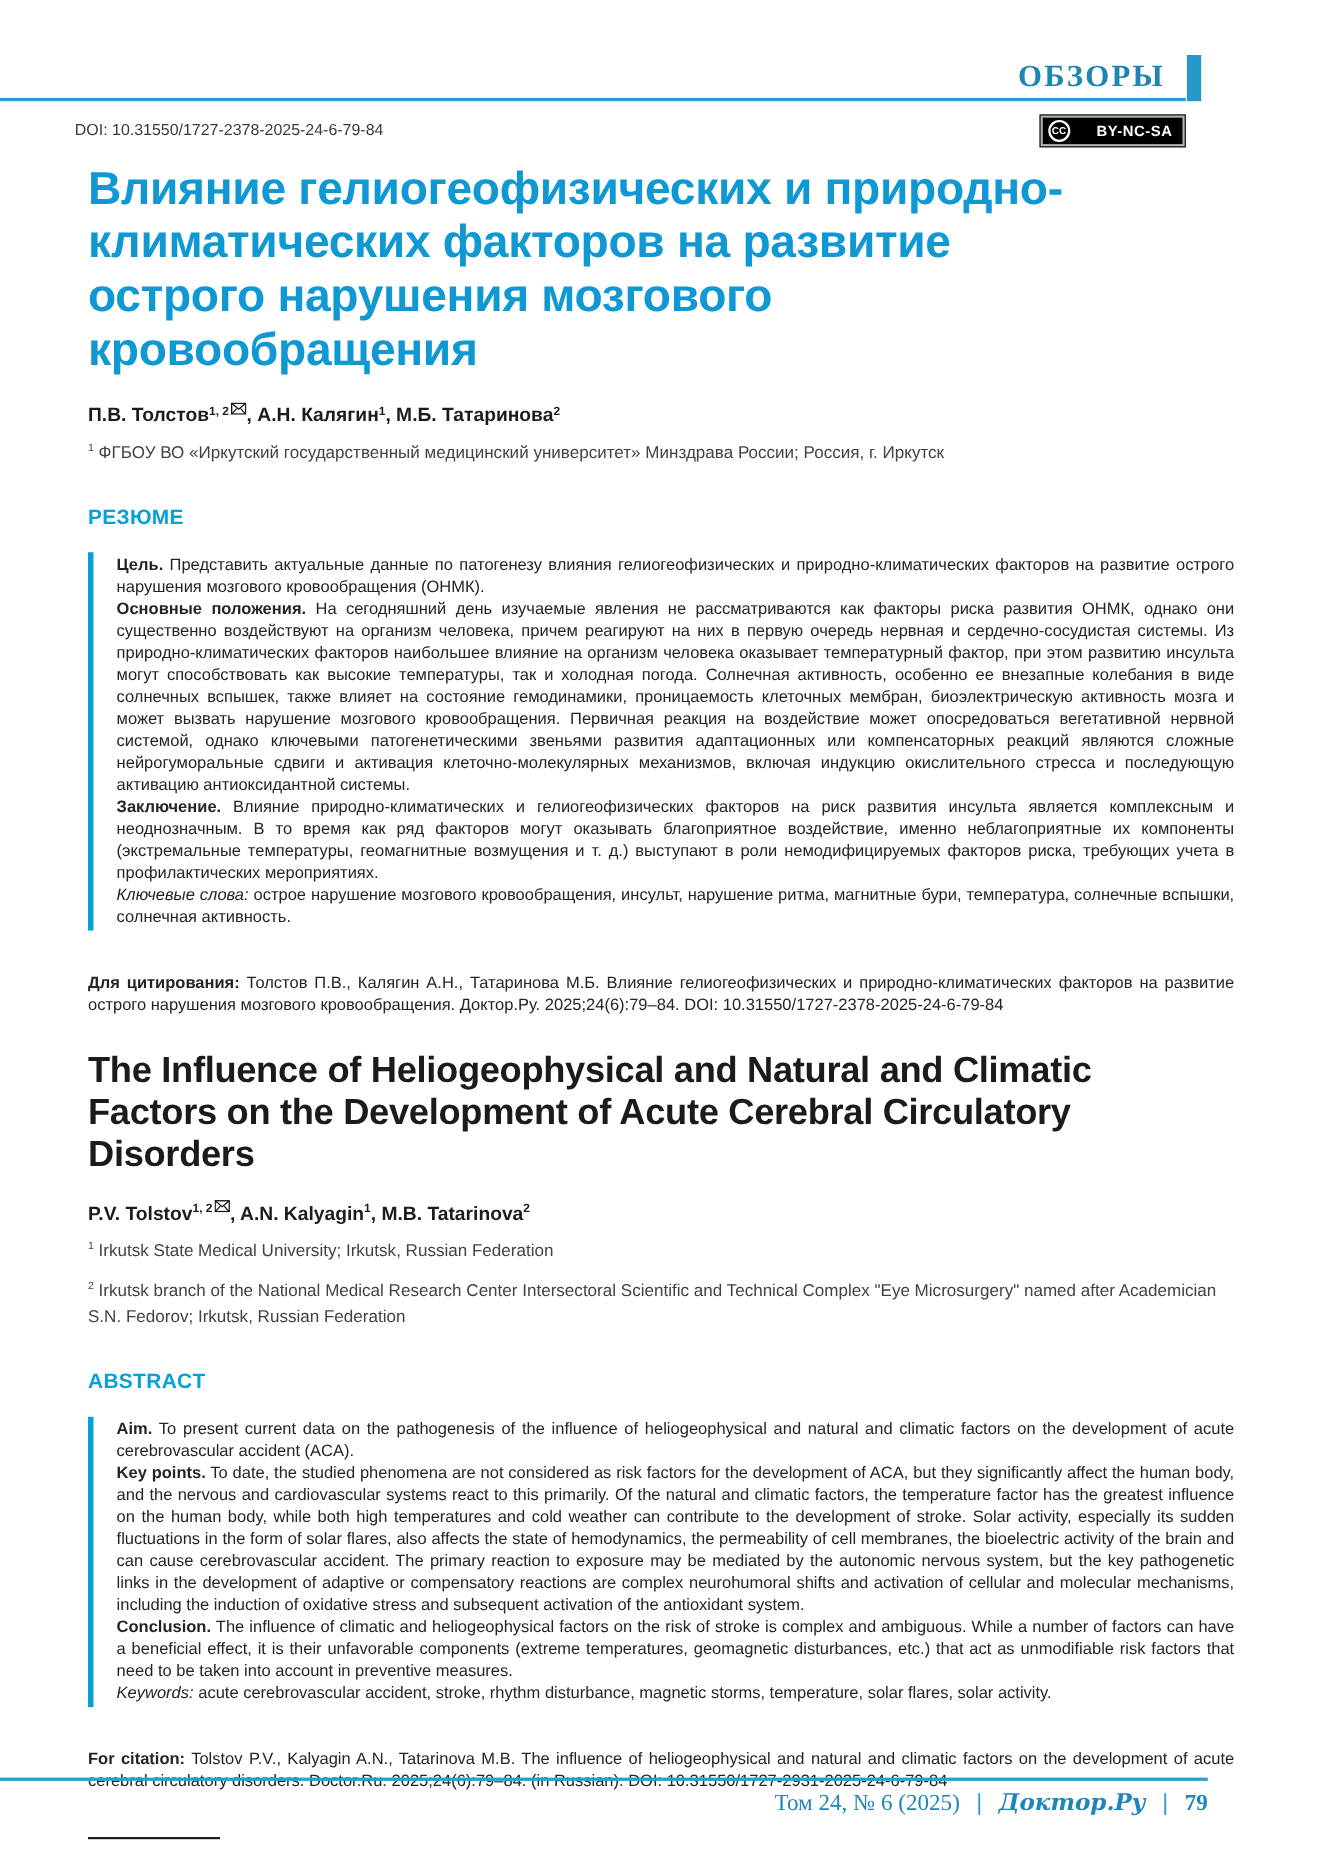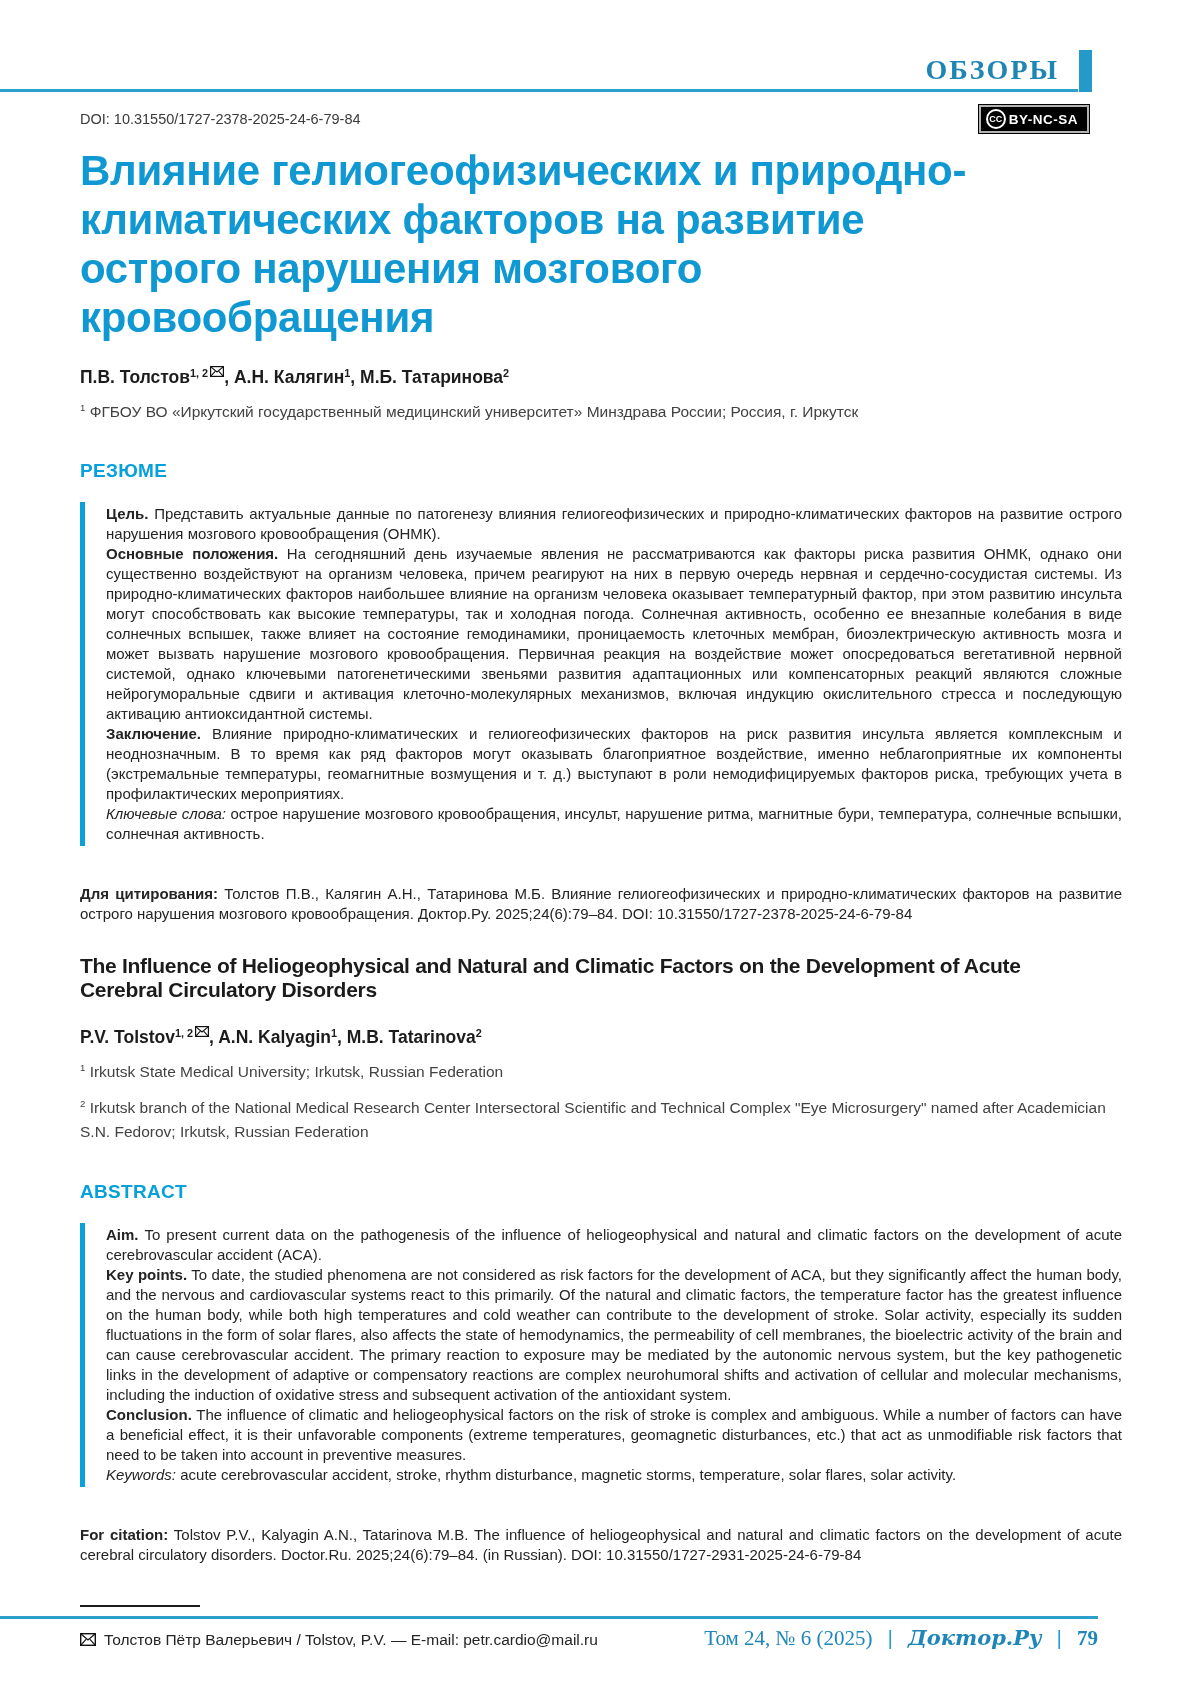--- a/index.html
+++ b/index.html
@@ -8,46 +8,46 @@
     font-family:"Liberation Sans",sans-serif;color:#262626;overflow:hidden;
     -webkit-font-smoothing:antialiased;
   }
   
   .section-tag-row{position:absolute;top:50px;left:0;width:1092px;
     display:flex;justify-content:flex-end;align-items:flex-end;gap:20px;}
   .section-tag{font-family:"Liberation Serif",serif;font-weight:700;font-size:28px;
     letter-spacing:2px;color:#1f86b4;line-height:1;padding-bottom:8px;}
   .section-bar{width:13px;height:42px;background:#2599c9;}
   .rule-top{position:absolute;top:89px;left:0;width:1078px;height:3px;background:#2d9fcc;}
-  .doi-row{position:absolute;top:104px;left:80px;width:1010px;
+  .doi-row{position:absolute;top:104px;left:68px;width:1010px;
     display:flex;justify-content:space-between;align-items:center;}
   .doi{font-size:14.5px;color:#3a3a3a;letter-spacing:0;}
   .cc-badge{border:1px solid #000;background:#b3b3b3;padding:2px;display:flex;cursor:pointer;}
-  .cc-inner{background:#000;display:flex;align-items:center;gap:3px;padding:2px 9px 2px 5px;}
+  .cc-inner{background:#000;display:flex;align-items:center;gap:24px;padding:2px 9px 2px 5px;}
   .cc-circle{width:16px;height:16px;border:2px solid #fff;border-radius:50%;
     color:#fff;font-size:9px;font-weight:700;display:flex;align-items:center;justify-content:center;}
   .cc-label{color:#fff;font-weight:700;font-size:13.5px;letter-spacing:.5px;}
   
   .content{position:absolute;left:80px;top:146px;width:1042px;}
   .title-ru{font-size:42px;font-weight:700;color:#1098d2;line-height:1.17;
     letter-spacing:-.3px;max-width:920px;margin:0;}
   .authors{margin-top:18px;font-size:17.5px;font-weight:700;color:#1c1c1c;}
   .author sup{font-size:62%;margin-top:44px;}
   .author + .author::before{content:", ";}
   .env-icon{display:inline-block;vertical-align:super;margin-left:2px;}
   .affil{margin:12px 0 0 0;font-size:15.5px;color:#424242;line-height:1.55;}
   .affil sup{font-size:62%;}
   .abs-heading{margin:36px 0 0 0;font-size:19px;font-weight:700;color:#06a0da;letter-spacing:.3px;}
   .abs-block{margin-top:20px;border-left:5px solid #0aa0da;padding:2px 0 2px 21px;}
   .abs-block p{margin:0;font-size:15px;line-height:20px;text-align:justify;color:#242424;}
   .abs-block .lead{font-weight:700;}
   .abs-block .lead-i{font-style:italic;}
   .cite{margin-top:38px;font-size:15px;line-height:20px;text-align:justify;color:#242424;}
   .cite b{font-weight:700;}
-  .title-en{margin:30px 0 0 0;font-size:21px;font-weight:700;color:#1b1b1b;
+  .title-en{margin:30px 0 0 0;font-size:33px;font-weight:700;color:#1b1b1b;
     line-height:1.15;letter-spacing:-.3px;max-width:1000px;}
   .mini-rule{margin-top:40px;width:120px;height:2px;background:#1c1c1c;}
   .correspondence{margin-top:24px;font-size:15.5px;color:#242424;display:flex;align-items:center;gap:8px;}
   
   .rule-bottom{position:absolute;top:1616px;left:0;width:1098px;height:3px;background:#2d9fcc;}
   .footer-row{position:absolute;top:1625px;left:0;width:1098px;text-align:right;
     font-family:"Liberation Serif",serif;font-size:21px;color:#1e86b8;white-space:nowrap;}
   .footer-sep{color:#2d9fcc;font-weight:400;margin:0 15px;font-family:"Liberation Sans",sans-serif;}
   .journal-logo{font-family:"DejaVu Serif",serif;font-style:italic;font-weight:700;font-size:21px;}
   .page-num{font-weight:700;}

